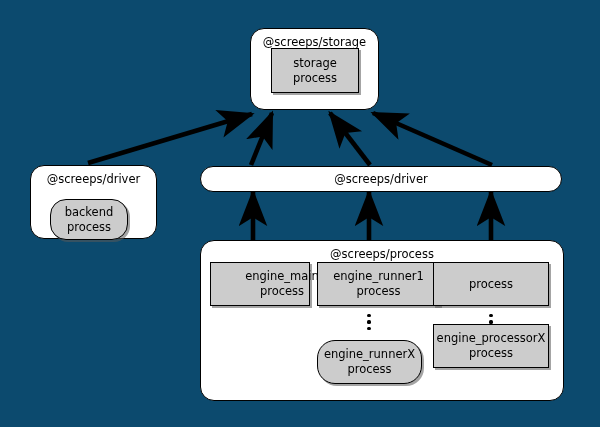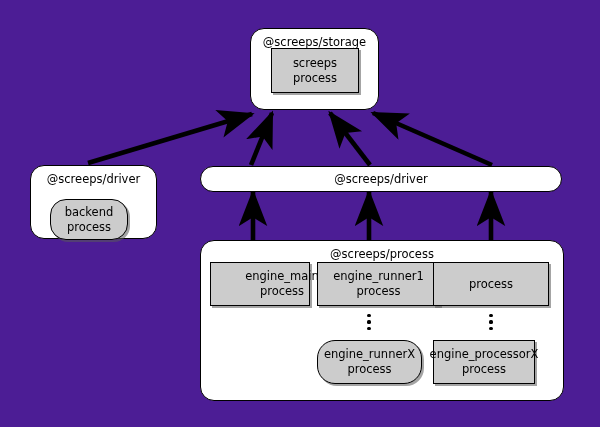--- a/index.html
+++ b/index.html
@@ -7,21 +7,21 @@
     padding: 0;
     background: #ffffff;
   }
   body {
     font-family: "DejaVu Sans", "Liberation Sans", sans-serif;
   }
   #canvas {
     position: relative;
     width: 600px;
     height: 427px;
-    background: #4c1d95;
+    background: #0c4a6e;
     overflow: hidden;
   }
   svg.edges {
     position: absolute;
     left: 0;
     top: 0;
     width: 600px;
     height: 427px;
     pointer-events: none;
   }
@@ -136,21 +136,21 @@
     </g>
     <g>
       <line x1="491" y1="240" x2="491" y2="192" stroke="#000000" stroke-width="4.6" marker-end="url(#ah)"></line>
     </g>
   </svg>
 
   <div class="pkg" style="left:250px; top:28px; width:129px; height:82px;">
     <div class="pkg-title" style="top:6px;">@screeps/storage</div>
   </div>
   <div class="proc" style="left:271px; top:48px; width:88px; height:45px;">
-    <span>screeps</span>
+    <span>storage</span>
     <span>process</span>
   </div>
 
   <div class="pkg" style="left:30px; top:165px; width:127px; height:74px;">
     <div class="pkg-title" style="top:6px;">@screeps/driver</div>
   </div>
   <div class="proc" style="left:50px; top:199px; width:78px; height:41px;border-radius:16px;">
     <span>backend</span>
     <span>process</span>
   </div>
@@ -183,18 +183,18 @@
   </div>
 
   <div class="proc" style="left:433px; top:262px; width:116px; height:44px;">
     <span>process</span>
   </div>
   <div class="vdots" style="left:484px; top:314px; height:16px;">
     <i></i>
       <i></i>
       <i></i>
   </div>
-  <div class="proc" style="left:433px; top:340px; width:102px; height:44px;">
+  <div class="proc" style="left:433px; top:324px; width:116px; height:44px;">
     <span>engine_processorX</span>
     <span>process</span>
   </div>
 
 </div>
 
 </body></html>

